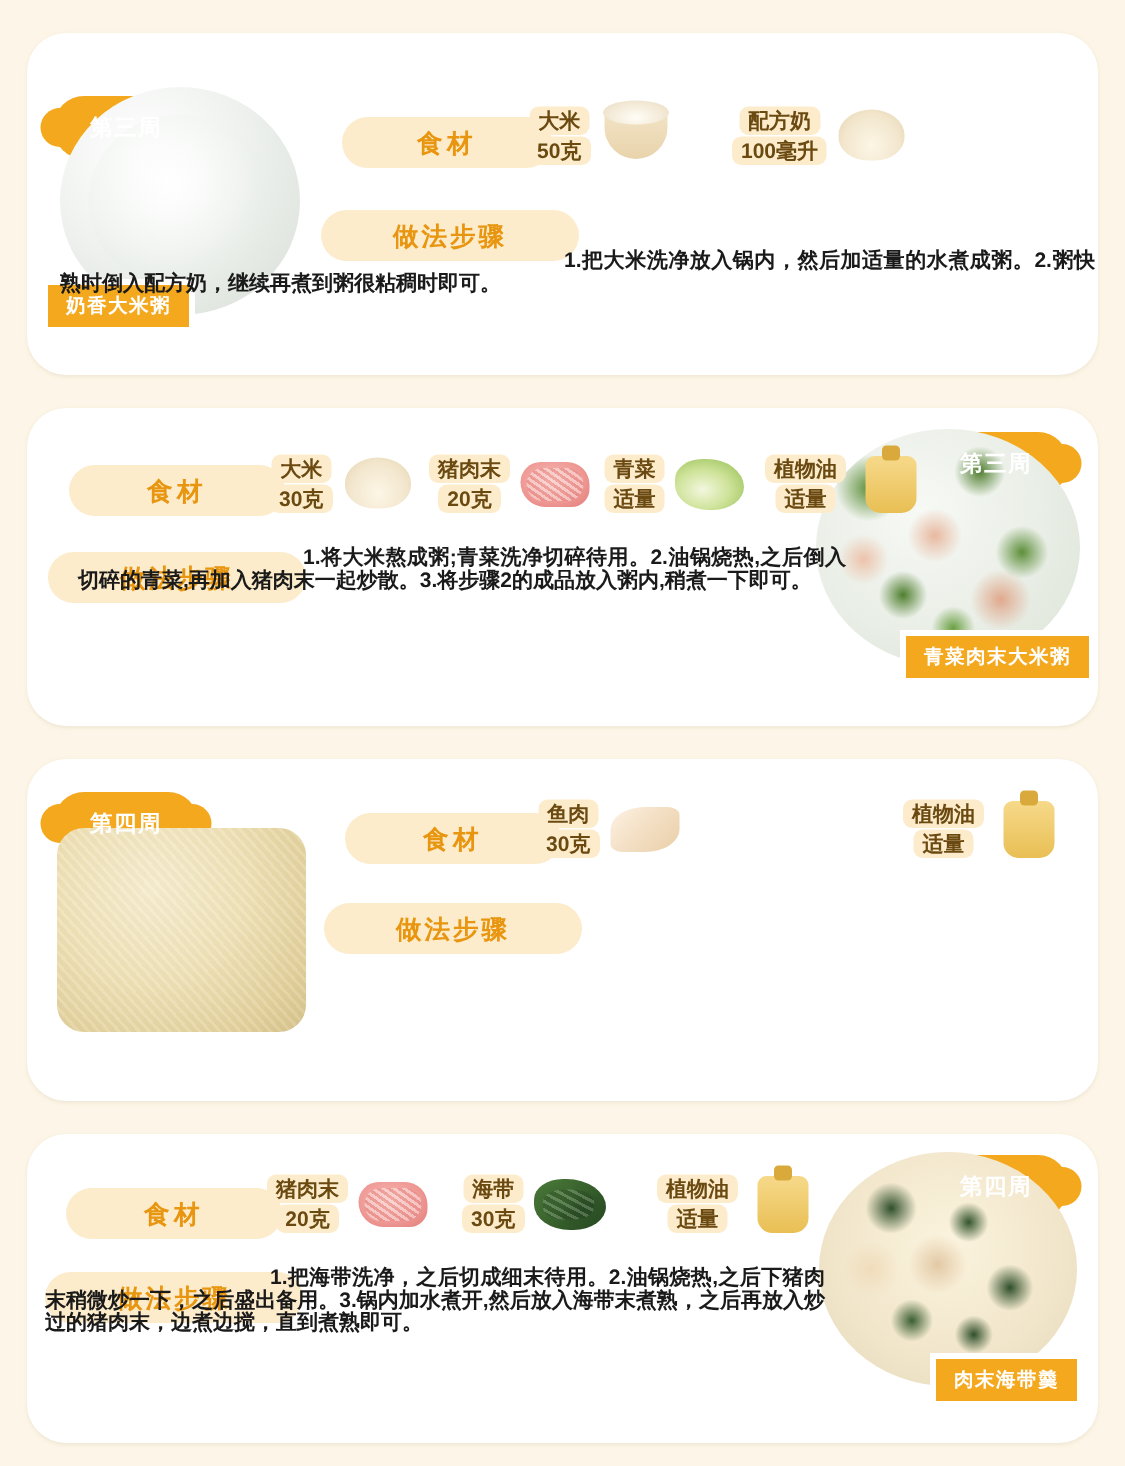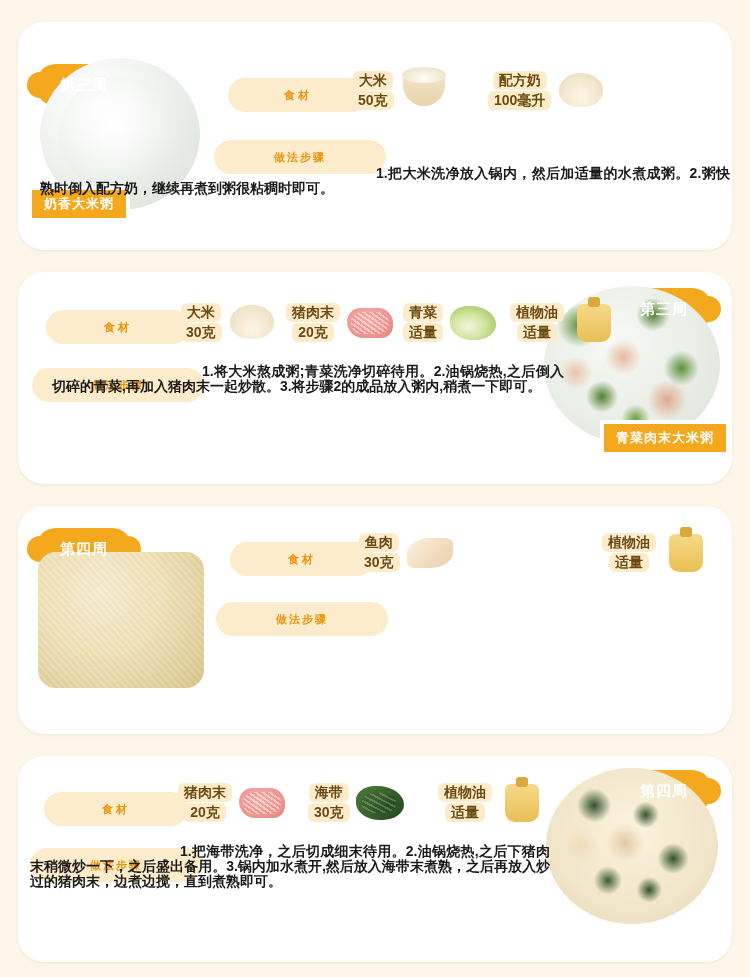--- a/index.html
+++ b/index.html
@@ -45,21 +45,21 @@
   .week-badge span{position:relative;z-index:2;}
 
   
   .pill{
     position:absolute;
     height:34px;
     background:#fdeccb;
     border-radius:17px;
     display:flex;align-items:center;justify-content:center;
     color:#e8950f;
-    font-size:11px;font-weight:bold;
+    font-size:17px;font-weight:bold;
     letter-spacing:3px;
     padding:0 20px;
   }
   .pill.wide{letter-spacing:2px;}
 
   
   .ing{
     position:absolute;
     display:flex;align-items:flex-end;
   }
@@ -355,20 +355,21 @@
 
   </div>
 
   <div class="card c4">
     <div class="week-badge" style="right:20px;top:14px;">
       <span>第四周</span>
     </div>
 
     <div class="photo ph-sea" style="right:14px;top:12px;width:172px;height:156px;"></div>
 
+    <div class="dish-title" style="right:14px;top:150px;">肉末海带羹</div>
 
     <div class="pill" style="left:26px;top:36px;width:104px;">食材</div>
     <div class="pill wide" style="left:12px;top:92px;width:132px;">做法步骤</div>
 
     <div class="ing" style="left:160px;top:26px;">
       <div class="ing-text">
         <div class="ing-name">猪肉末</div>
         <div class="ing-qty">20克</div>
       </div>
       <div class="ing-pic">

